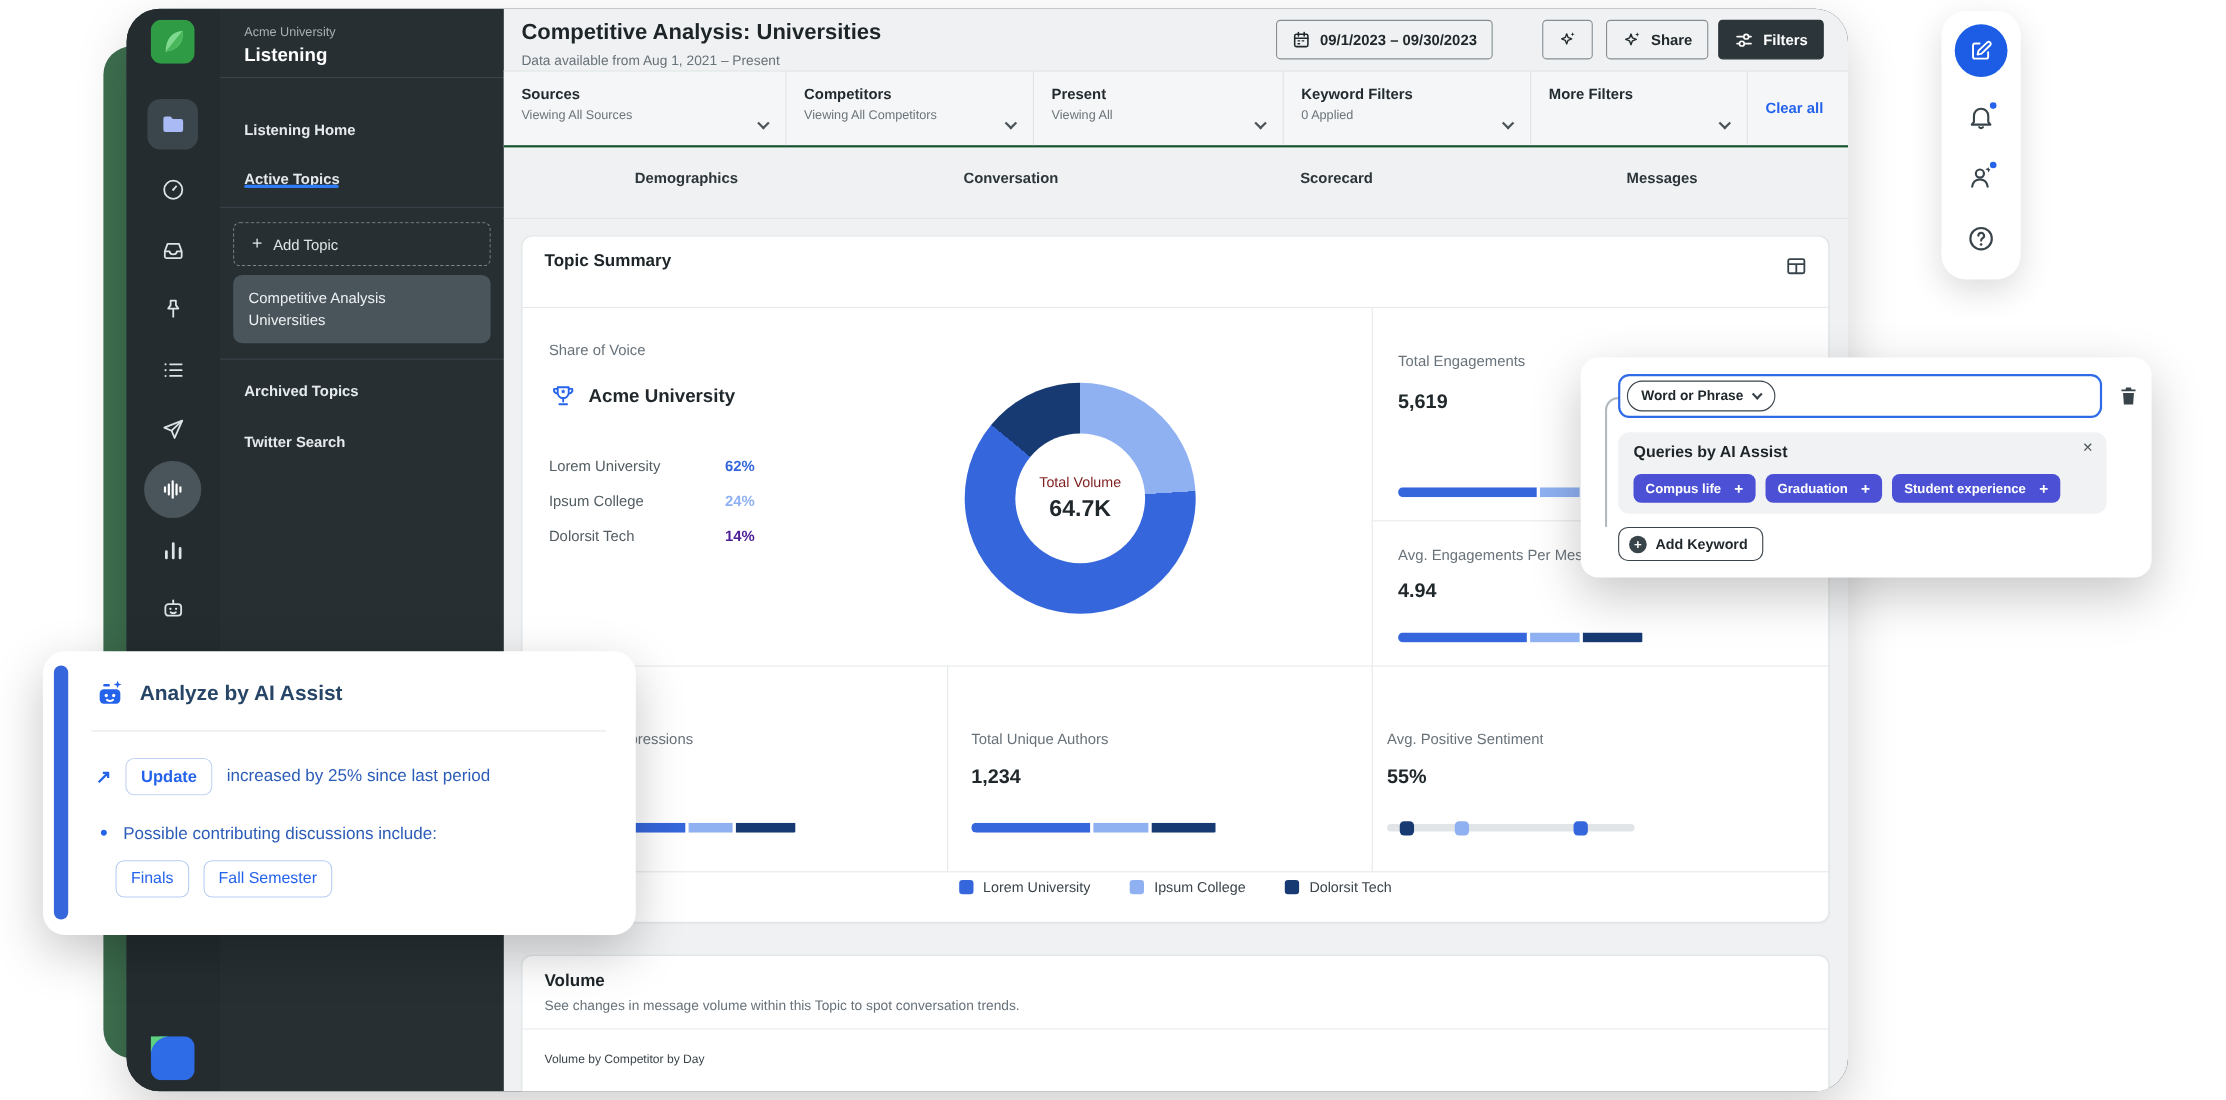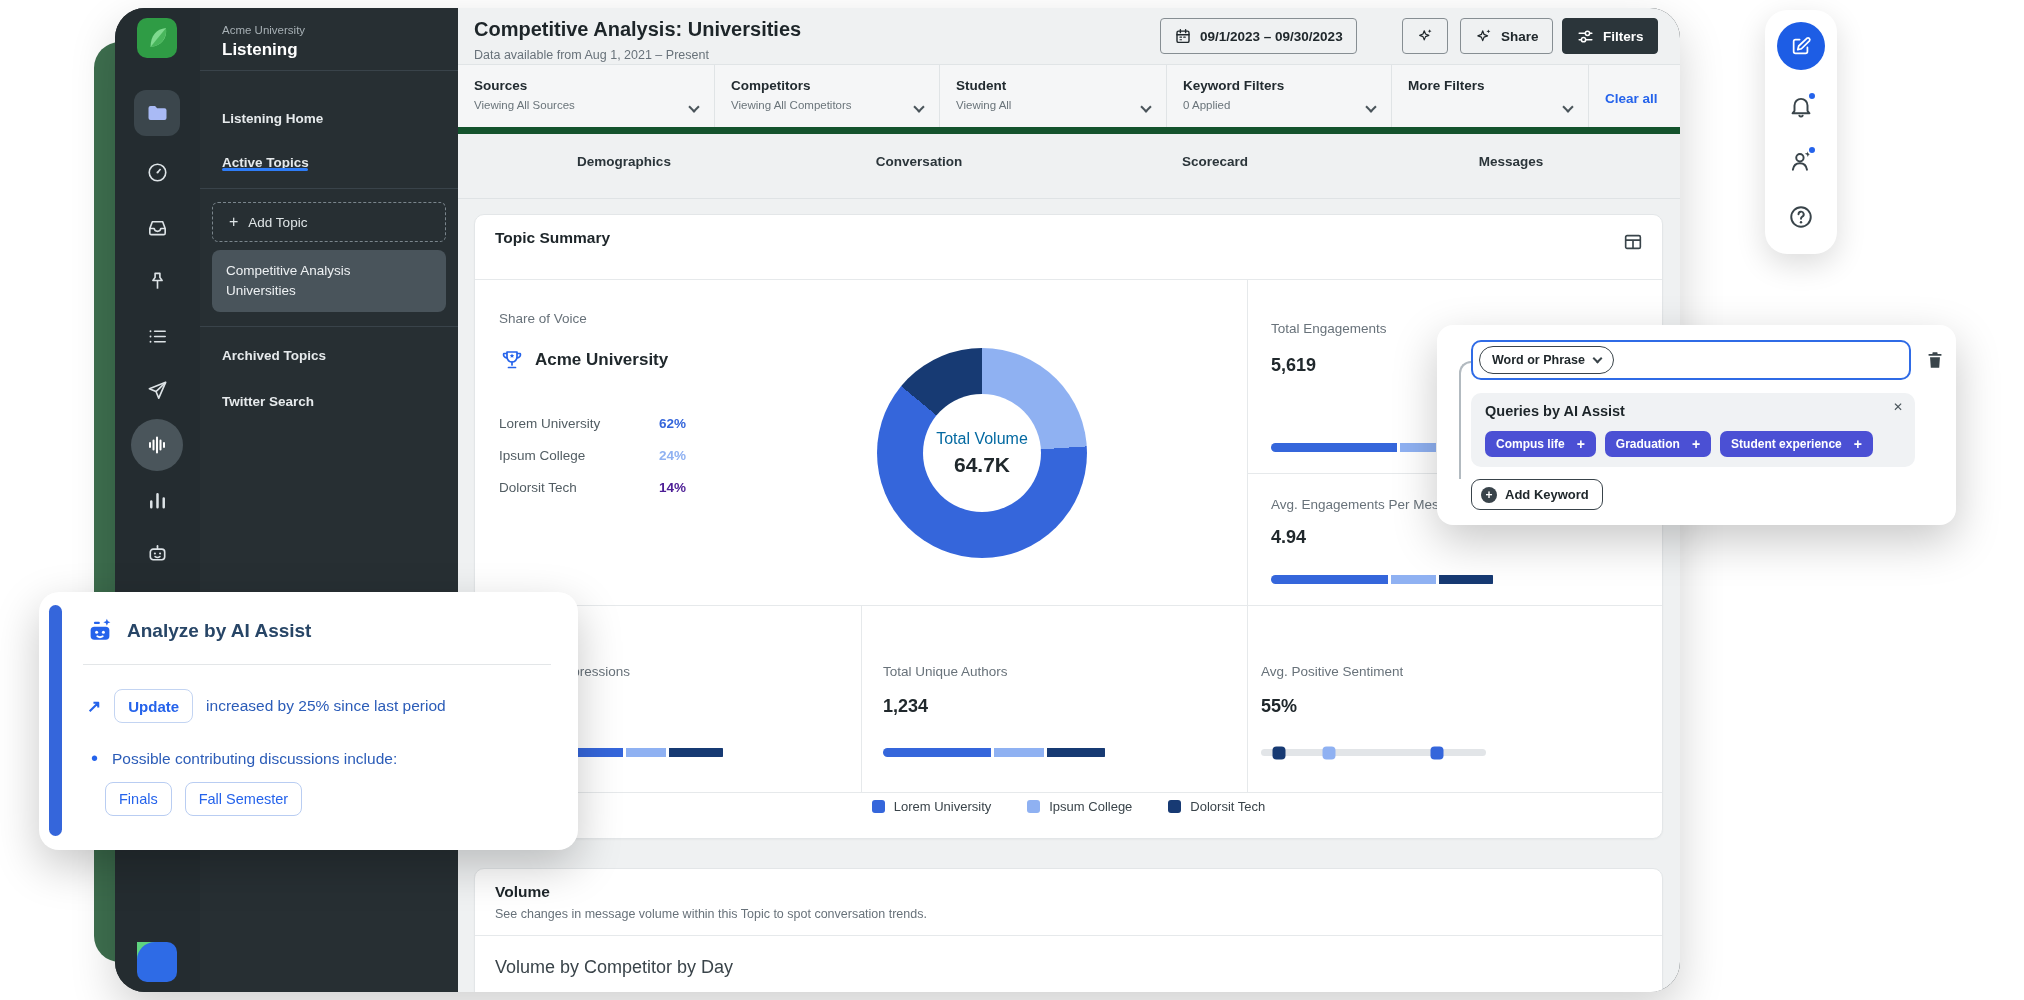--- a/index.html
+++ b/index.html
@@ -37,21 +37,21 @@
   
   .main { position:absolute; left:343px; top:0; width:1222px; height:100%; background:#eff1f2; }
   .m-title { position:absolute; left:16px; top:10px; font-size:20px; font-weight:bold; color:#1d2529; }
   .m-sub { position:absolute; left:16px; top:40px; font-size:12.5px; color:#68727a; }
   .hbtn { position:absolute; top:10px; height:36px; border:1.5px solid #868e93; border-radius:4px; background:transparent;
           display:flex; align-items:center; gap:8px; padding:0 13px; font-size:13.5px; font-weight:bold; color:#20282c; font-family:inherit; cursor:pointer; }
   .hbtn.dark { background:#2b353a; border-color:#2b353a; color:#fff; }
 
   
   .fbar { position:absolute; left:0; top:56px; width:100%; height:70px; background:#f5f6f7;
-          border-top:1px solid #e0e4e6; border-bottom:7px solid #14532d; display:flex; }
+          border-top:1px solid #e0e4e6; border-bottom:2px solid #14532d; display:flex; }
   .fcol { position:relative; border-right:1px solid #e0e4e6; padding:13px 16px; cursor:pointer; }
   .fcol:last-child { border-right:none; }
   .flabel { font-size:13.5px; font-weight:bold; color:#222b30; }
   .fsub { font-size:11.5px; color:#6a747a; margin-top:6px; }
   .chev { position:absolute; right:16px; bottom:16px; width:8px; height:8px; border-right:2px solid #4a545a; border-bottom:2px solid #4a545a; transform:rotate(45deg); }
   .clear-all { font-size:13.5px; font-weight:bold; color:#2563eb; background:none; border:none; font-family:inherit; cursor:pointer; position:absolute; left:16px; top:26px; }
 
   
   .tab { position:absolute; top:146px; transform:translateX(-50%); font-size:13.5px; font-weight:bold; color:#2b353a; background:none; border:none; font-family:inherit; cursor:pointer; }
   .tabs-div { position:absolute; left:0; top:190px; width:100%; height:1px; background:#dfe3e5; }
@@ -66,21 +66,21 @@
   .sov-label { position:absolute; left:24px; top:96px; font-size:13.5px; color:#68727a; }
   .sov-winner { position:absolute; left:24px; top:132px; display:flex; align-items:center; gap:10px; }
   .sov-winner span { font-size:17px; font-weight:bold; color:#20282c; }
   .sov-row { position:absolute; left:24px; width:250px; display:flex; }
   .sov-name { font-size:13.5px; color:#525d63; width:160px; }
   .sov-pct { font-size:13.5px; font-weight:bold; }
 
   .donut { position:absolute; left:402px; top:133px; width:210px; height:210px; border-radius:50%; }
   .donut-hole { position:absolute; left:46px; top:46px; width:118px; height:118px; border-radius:50%; background:#fff;
                 display:flex; flex-direction:column; align-items:center; justify-content:center; gap:5px; }
-  .donut-hole .dl { font-size:16px; color:#0369a1; }
+  .donut-hole .dl { font-size:13px; color:#7f1d1d; }
   .donut-hole .dv { font-size:21px; font-weight:bold; color:#20282c; }
 
   .metric-label { position:absolute; font-size:13.5px; color:#68727a; white-space:nowrap; overflow:hidden; }
   .metric-value { position:absolute; font-size:18px; font-weight:bold; color:#20282c; }
   .bar { position:absolute; width:225px; height:9px; border-radius:5px; overflow:hidden; display:flex; gap:3px; }
   .bar > div { height:100%; }
   .slider { position:absolute; width:225px; height:7px; border-radius:4px; background:#e2e5e8; }
   .slider-dot { position:absolute; top:50%; width:13px; height:13px; border-radius:4px; transform:translate(-50%,-50%); }
 
   .legend { position:absolute; left:0; top:584px; width:100%; display:flex; justify-content:center; gap:36px; }
@@ -277,21 +277,21 @@
           <div class="flabel">Sources</div>
           <div class="fsub">Viewing All Sources</div>
           <div class="chev"></div>
         </div>
         <div class="fcol" style="width:225px">
           <div class="flabel">Competitors</div>
           <div class="fsub">Viewing All Competitors</div>
           <div class="chev"></div>
         </div>
         <div class="fcol" style="width:227px">
-          <div class="flabel">Student</div>
+          <div class="flabel">Present</div>
           <div class="fsub">Viewing All</div>
           <div class="chev"></div>
         </div>
         <div class="fcol" style="width:225px">
           <div class="flabel">Keyword Filters</div>
           <div class="fsub">0 Applied</div>
           <div class="chev"></div>
         </div>
         <div class="fcol" style="width:197px">
           <div class="flabel">More Filters</div>
@@ -408,21 +408,21 @@
             <span class="legend-swatch" style="background: rgb(23, 58, 115);"></span>
             <span class="legend-name">Dolorsit Tech</span>
           </div>
         </div>
       </div>
 
       <div class="card" style="top:860px; height:150px">
         <div class="card-title">Volume</div>
         <div class="card-sub">See changes in message volume within this Topic to spot conversation trends.</div>
         <div class="hline" style="left:0; top:66px; width:100%"></div>
-        <div style="position:absolute; left:20px; top:88px; font-size:18px; color:#3a444a">Volume by Competitor by Day</div>
+        <div style="position:absolute; left:20px; top:88px; font-size:11px; color:#3a444a">Volume by Competitor by Day</div>
       </div>
     </div>
   </div>
 
   <div class="toolbar">
     <button class="fab">
       <svg width="22" height="22" viewBox="0 0 24 24" fill="none" stroke="#fff" stroke-width="1.9" stroke-linecap="round" stroke-linejoin="round">
           <path d="M10.5 5H6a2 2 0 0 0-2 2v11a2 2 0 0 0 2 2h11a2 2 0 0 0 2-2v-4.5"></path>
           <path d="M18.4 3.6a2 2 0 0 1 2.8 2.8L12.5 15l-4 1 1-4z"></path>
         </svg>

